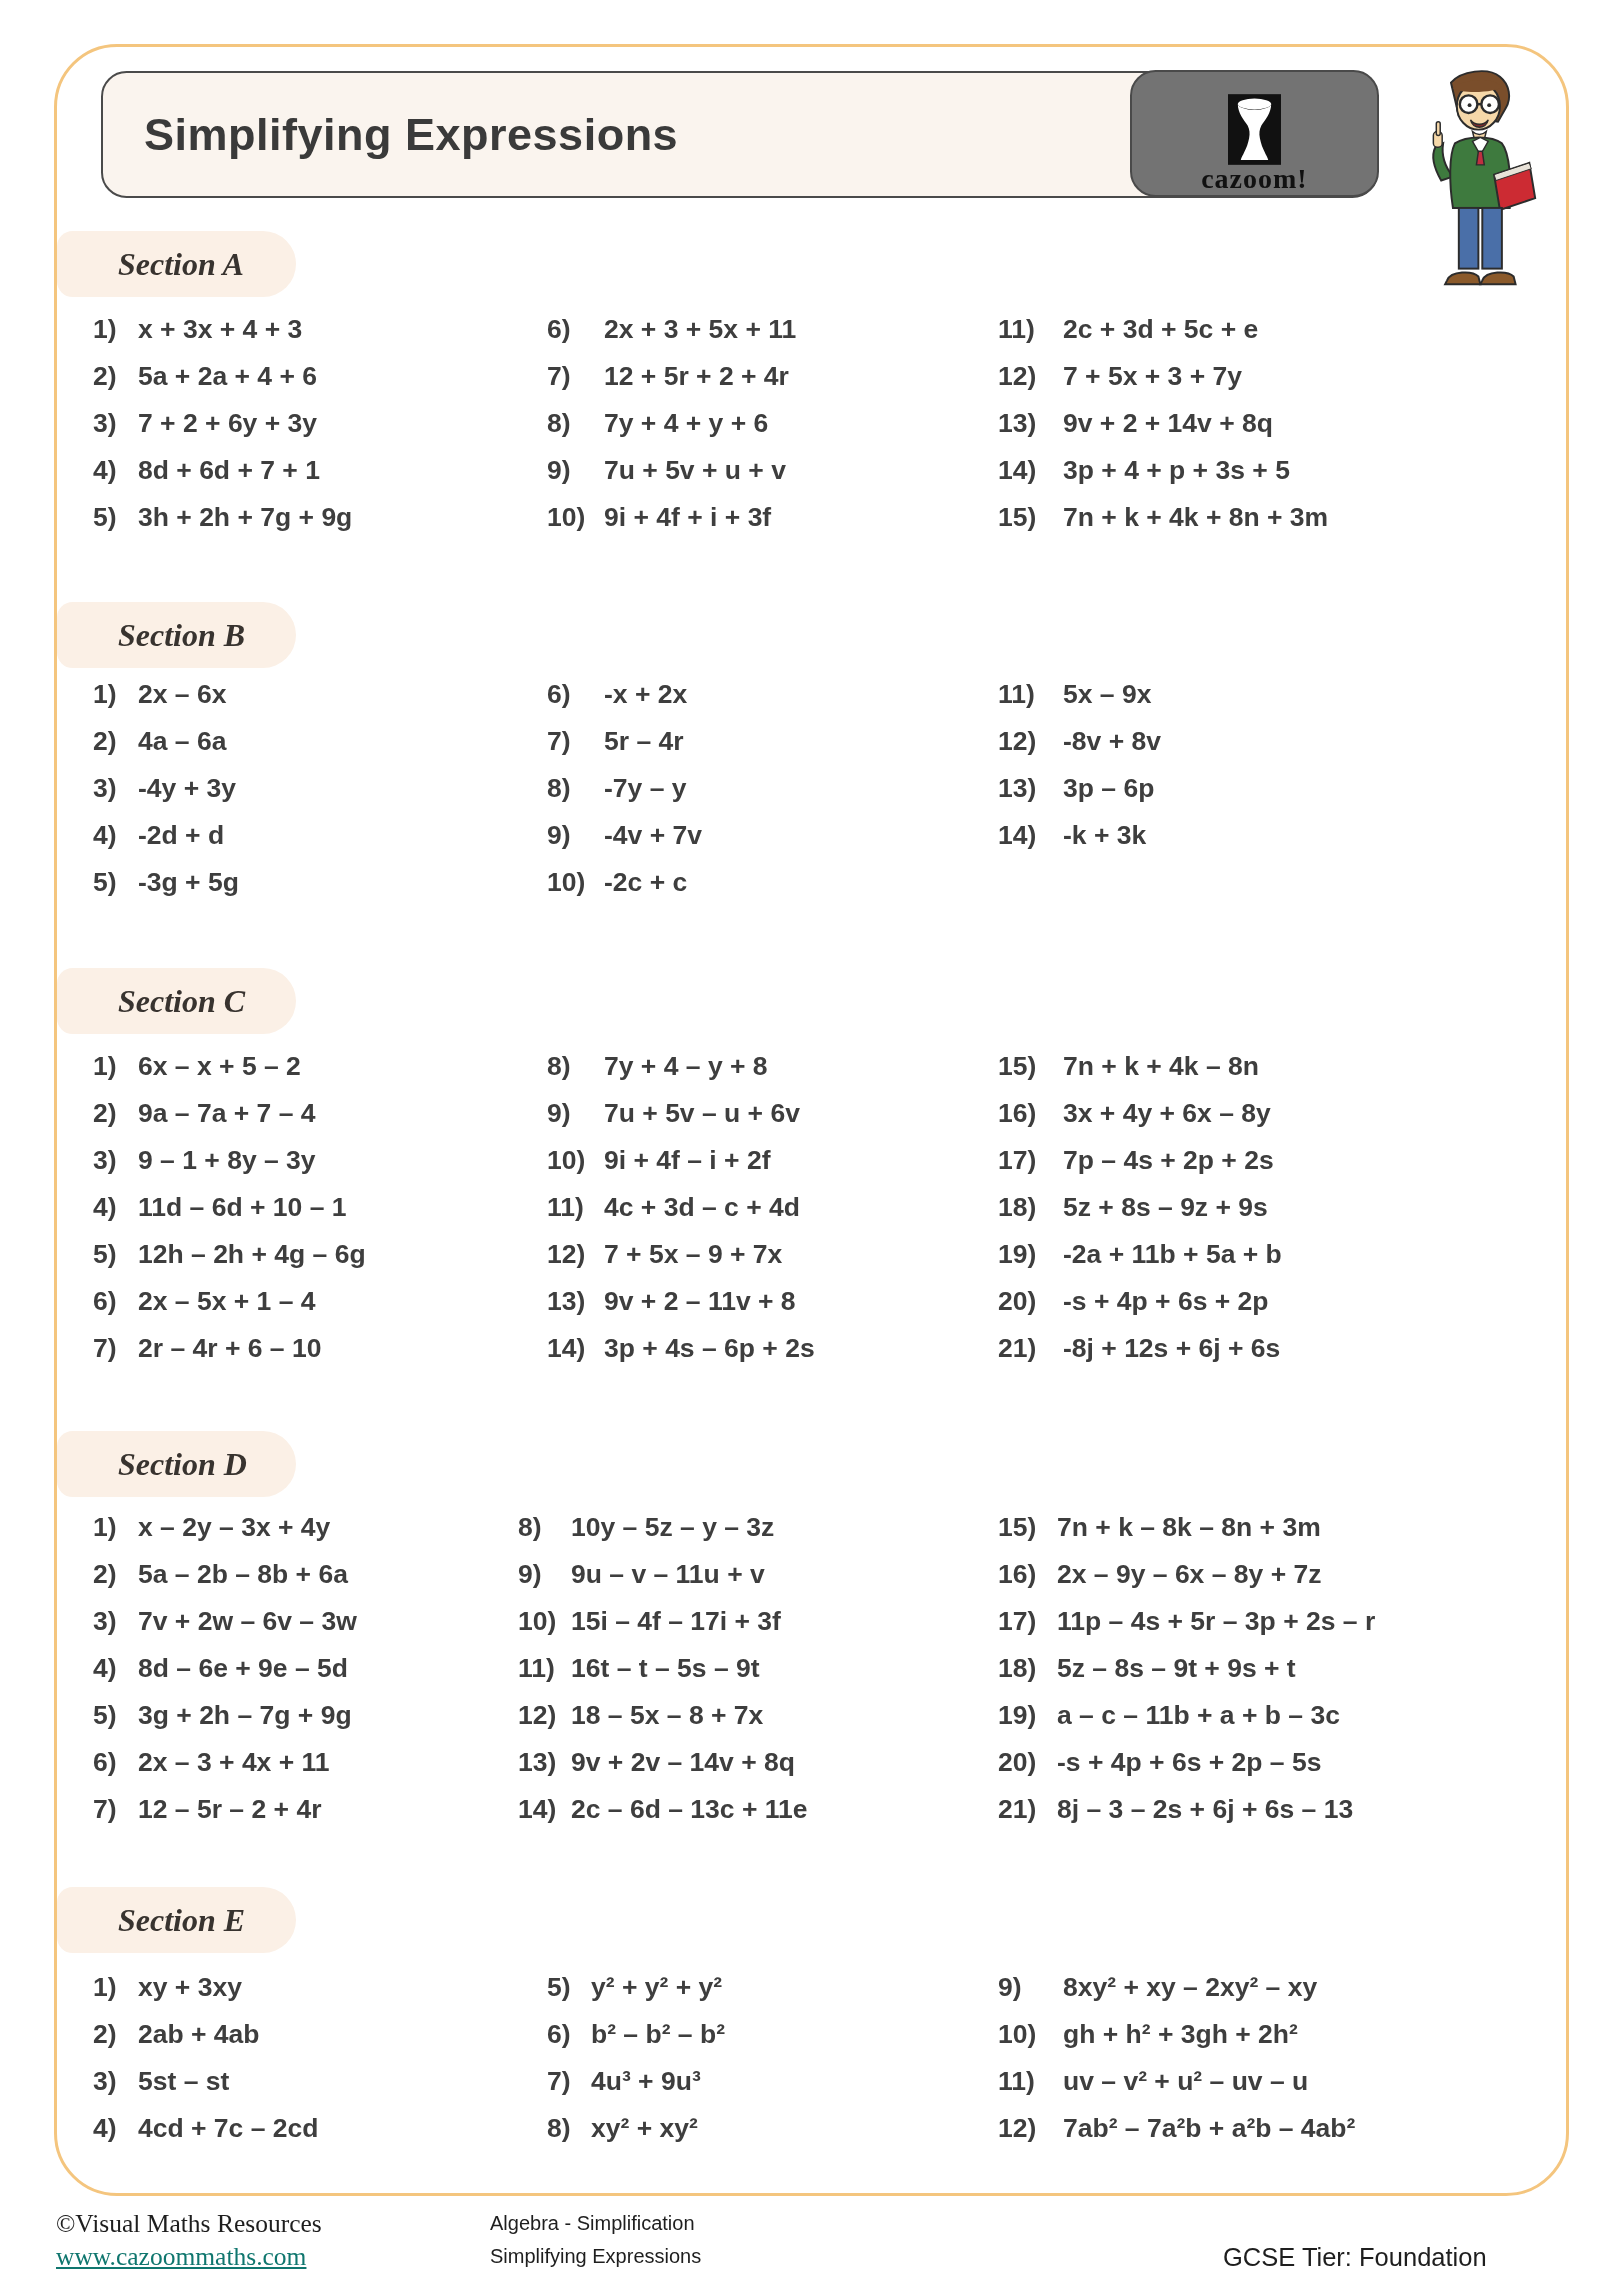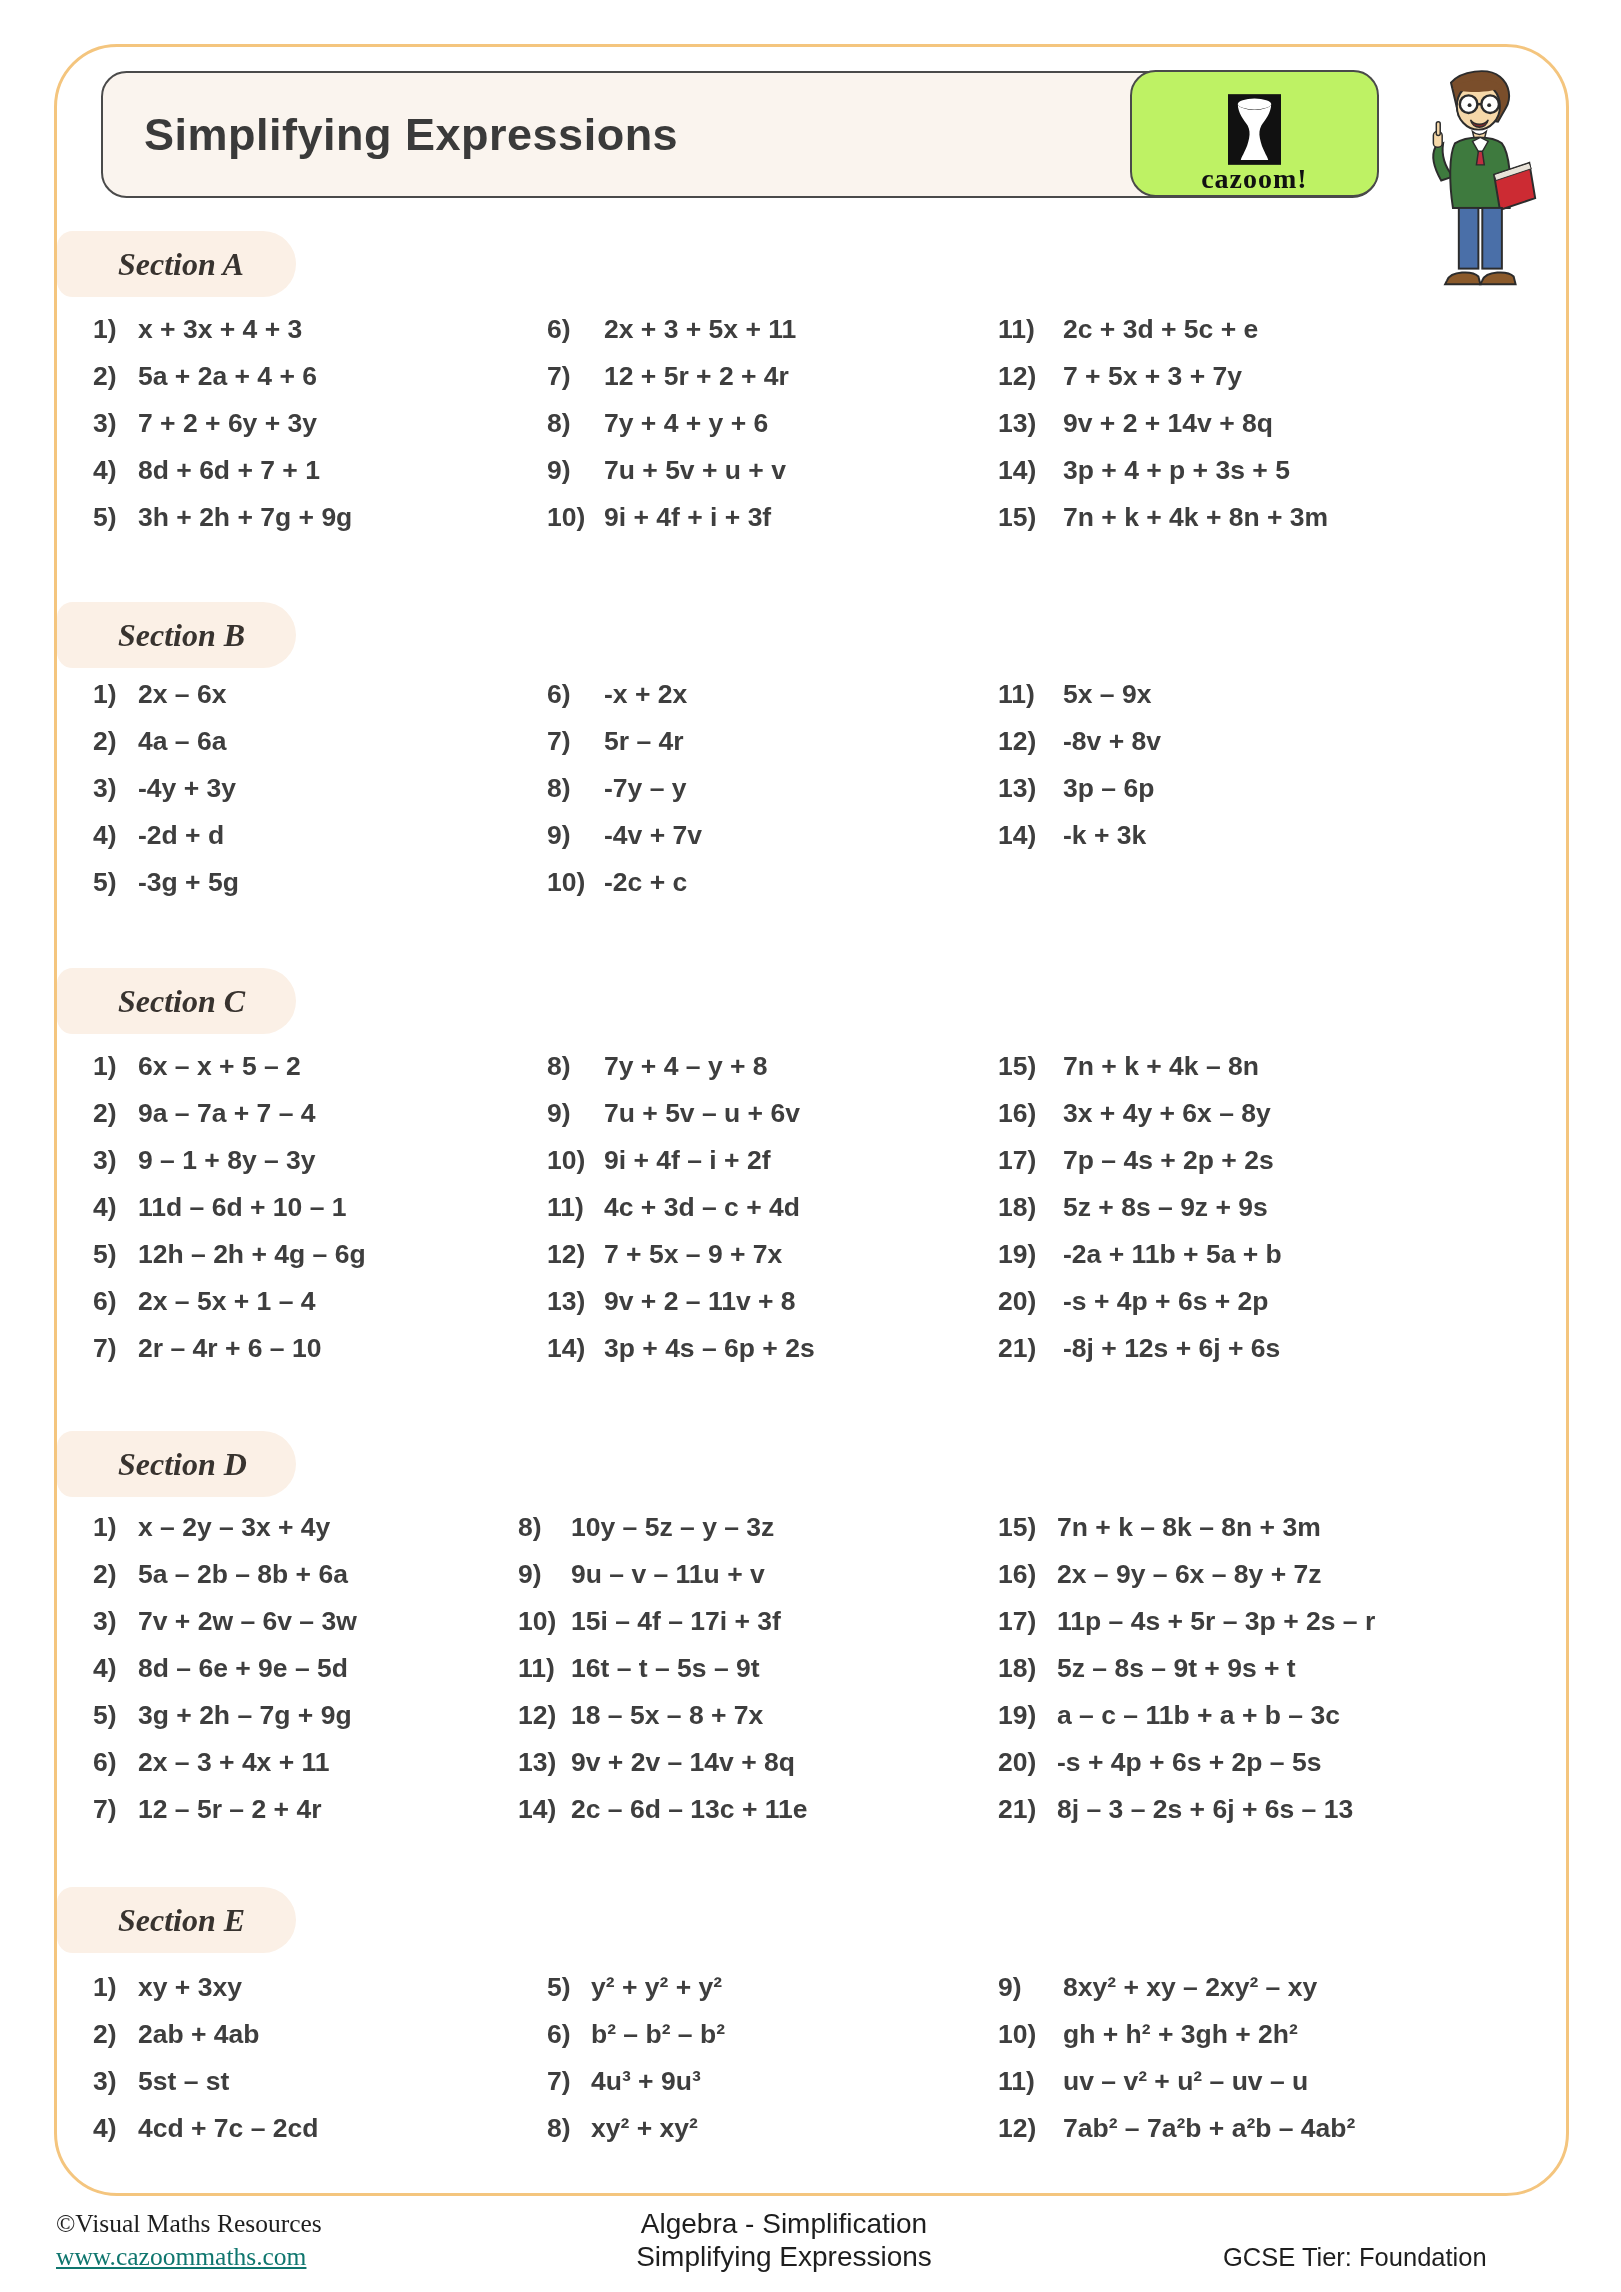--- a/index.html
+++ b/index.html
@@ -26,21 +26,21 @@
   }
   .title-text {
     position:absolute; left:41px; top:50%;
     transform:translateY(-50%);
     font-size:45px; font-weight:bold; color:#3A3A3A;
     letter-spacing:0.5px;
   }
   .logo-box {
     position:absolute; right:-2.9px; top:-2.9px;
     width:249px; height:127px;
-    background:#bef264;
+    background:#737373;
     border:2.9px solid #4A4A4A;
     border-radius:25.5px;
     display:flex; flex-direction:column;
     align-items:center; justify-content:center;
     padding-top:21px;
   }
   .logo-square { width:53px; height:71px; }
   .logo-word {
     font-family:"Liberation Serif", serif;
     font-weight:bold; font-size:28px; color:#111111;
@@ -86,21 +86,21 @@
   .footer-left {
     position:absolute; left:56px; top:2207px;
     font-size:25.5px; color:#1E1E1E; line-height:33px;font-family:Liberation Serif, serif;
   }
   .footer-link {
     display:inline-block; color:#0f766e;
     text-decoration:underline; cursor:pointer;
   }
   .footer-center {
     position:absolute; left:490px; top:2207px; width:588px;
-    text-align:center; font-size:28px; color:#1E1E1E; line-height:33px;
+    text-align:left; font-size:20px; color:#1E1E1E; line-height:33px;
   }
   .footer-right {
     position:absolute; left:1215px; top:2243px;
     width:294px; font-size:25.5px; color:#1E1E1E;margin-left:8px;
   }
 </style>
 </head>
 <body>
 
 <div class="border-frame"></div>

